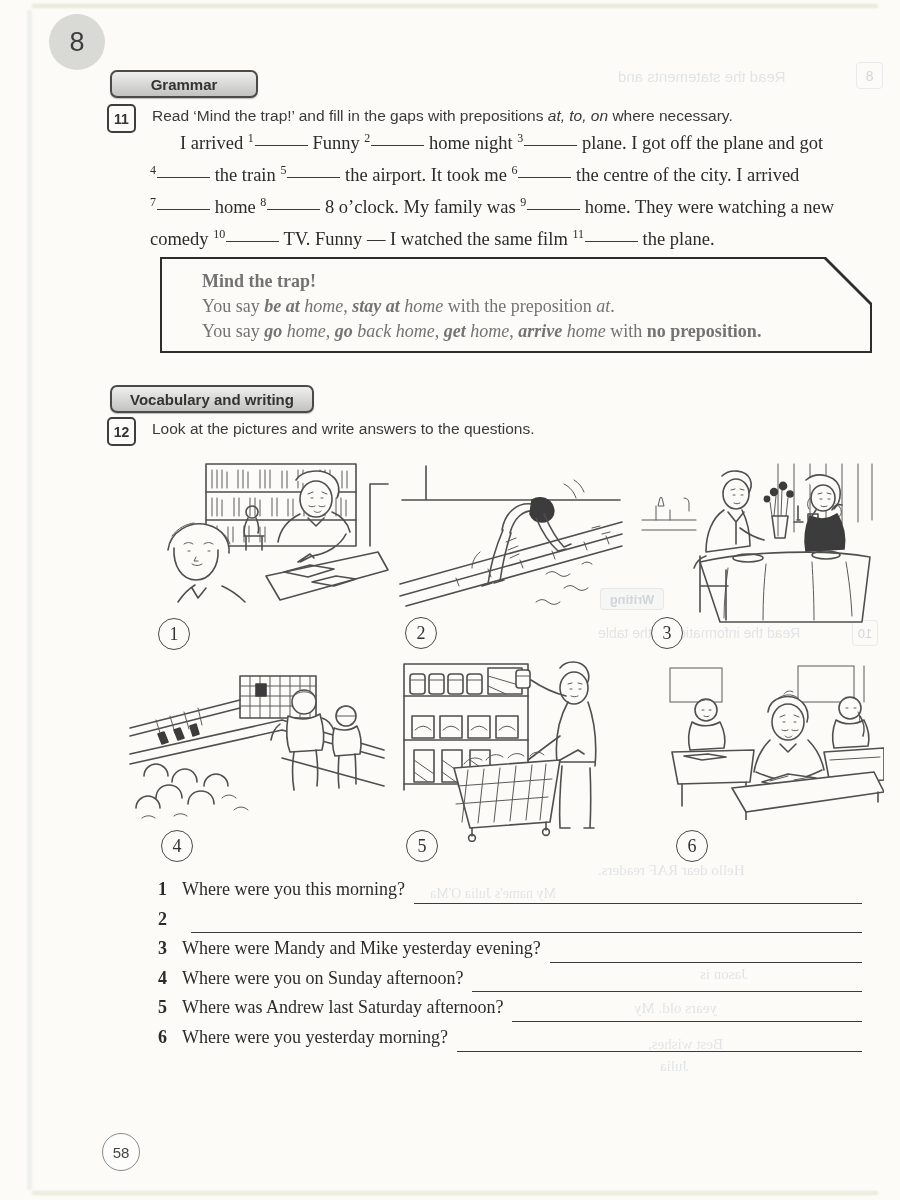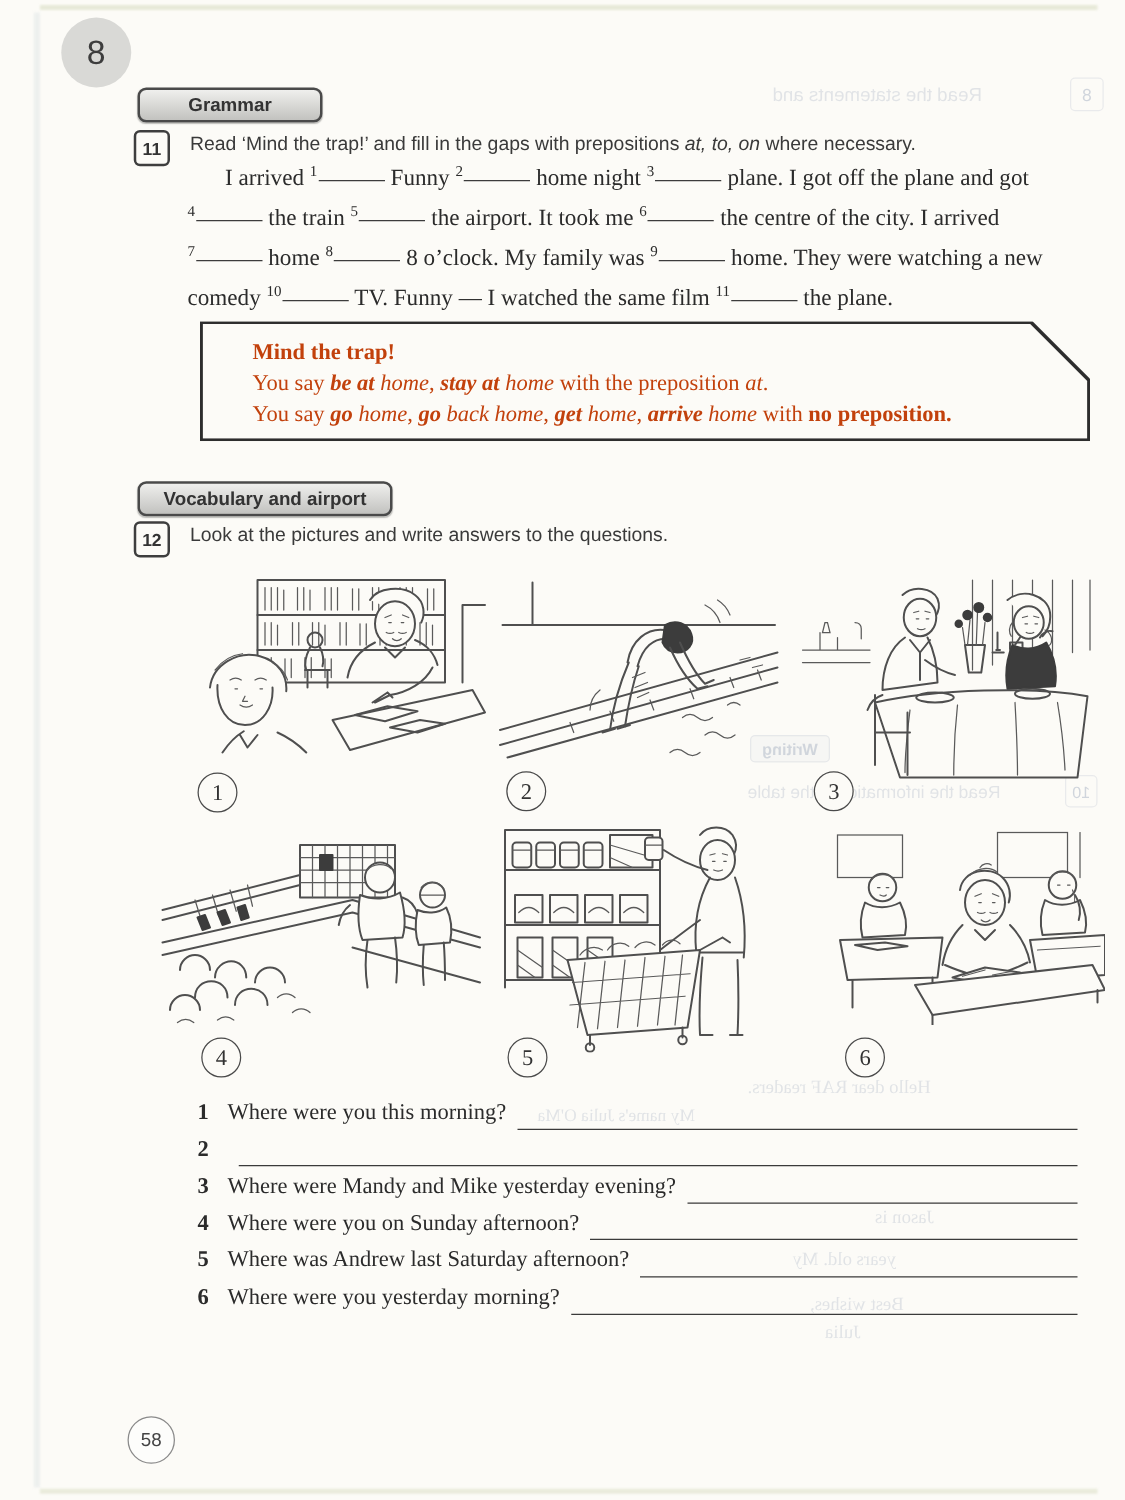--- a/index.html
+++ b/index.html
@@ -41,21 +41,21 @@
   .para .pline.first{padding-left:30px;}
   .gap{white-space:nowrap;}
   .gap sup{font-size:12px;line-height:0;margin-right:1px;}
   .gap .gl{display:inline-block;width:53px;border-bottom:1.7px solid #3c3c3c;transform:translateY(-3px);}
 
   
   .trap-outer{position:absolute;left:160px;top:257px;width:712px;height:96px;background:#2d2d2d;
     clip-path:polygon(0 0,666px 0,712px 46px,712px 100%,0 100%);}
   .trap-inner{position:absolute;left:2px;top:2px;width:708px;height:92px;background:#fcfbf7;
     clip-path:polygon(0 0,662px 0,708px 46px,708px 100%,0 100%);}
-  .trap-text{position:absolute;left:40px;top:10px;width:640px;font-size:18px;line-height:25px;color:#c2410c;}
+  .trap-text{position:absolute;left:40px;top:10px;width:640px;font-size:18px;line-height:25px;color:#737373;}
   .trap-title{font-weight:bold;}
   .trap-text .it{font-style:italic;}
   .trap-text .bd{font-weight:bold;}
   .trap-text .bi{font-weight:bold;font-style:italic;}
 
   
   .pic{position:absolute;}
   .pic svg{display:block;}
   .pic-num{position:absolute;width:30px;height:30px;border:1.6px solid #4a4a4a;border-radius:50%;
     background:#fcfbf7;display:flex;align-items:center;justify-content:center;font-size:18px;color:#333;}
@@ -131,21 +131,21 @@
   <div class="trap-outer">
     <div class="trap-inner">
       <div class="trap-text">
         <div class="trap-title">Mind the trap!</div>
         <div><span>You say </span><span class="bi">be at</span><span class="it"> home</span><span>, </span><span class="bi">stay at</span><span class="it"> home</span><span> with the preposition </span><span class="it">at</span><span>.</span></div>
         <div><span>You say </span><span class="bi">go</span><span class="it"> home</span><span>, </span><span class="bi">go</span><span class="it"> back home</span><span>, </span><span class="bi">get</span><span class="it"> home</span><span>, </span><span class="bi">arrive</span><span class="it"> home</span><span> with </span><span class="bd">no preposition.</span></div>
       </div>
     </div>
   </div>
 
-  <div class="section-label label-vocab">Vocabulary and airport</div>
+  <div class="section-label label-vocab">Vocabulary and writing</div>
   <div class="ex-box ex12">12</div>
   <div class="instruction instr12">Look at the pictures and write answers to the questions.</div>
 
   <div class="pic" style="left:148px;top:452px;">
     <svg width="244" height="170" viewBox="0 0 244 170">
       <g class="ln">
         <rect x="58" y="12" width="150" height="82"></rect>
         <path d="M58 40h150 M58 68h150"></path>
         <path class="thin" d="M64 18v18M69 18v18M74 18v18M79 20v16M90 18v18M95 18v18M100 20v16M112 18v18M117 18v18M122 18v18M134 19v17M139 19v17M150 18v18M155 18v18M160 20v16M172 18v18M177 18v18M182 18v18M194 19v17M199 19v17"></path>
         <path class="thin" d="M64 46v18M69 46v18M74 48v16M86 46v18M91 46v18M102 46v18M107 46v18M112 48v16M124 46v18M129 46v18M140 47v17M145 47v17M156 46v18M161 46v18M172 47v17M177 47v17M188 46v18M193 46v18M198 48v16"></path>

